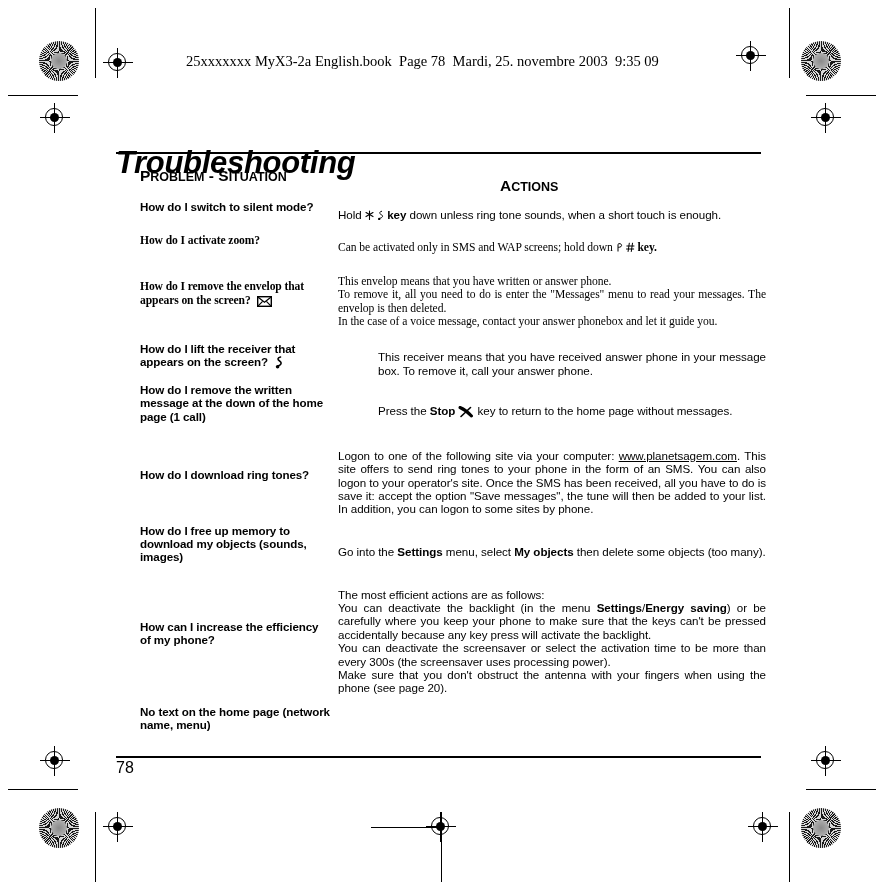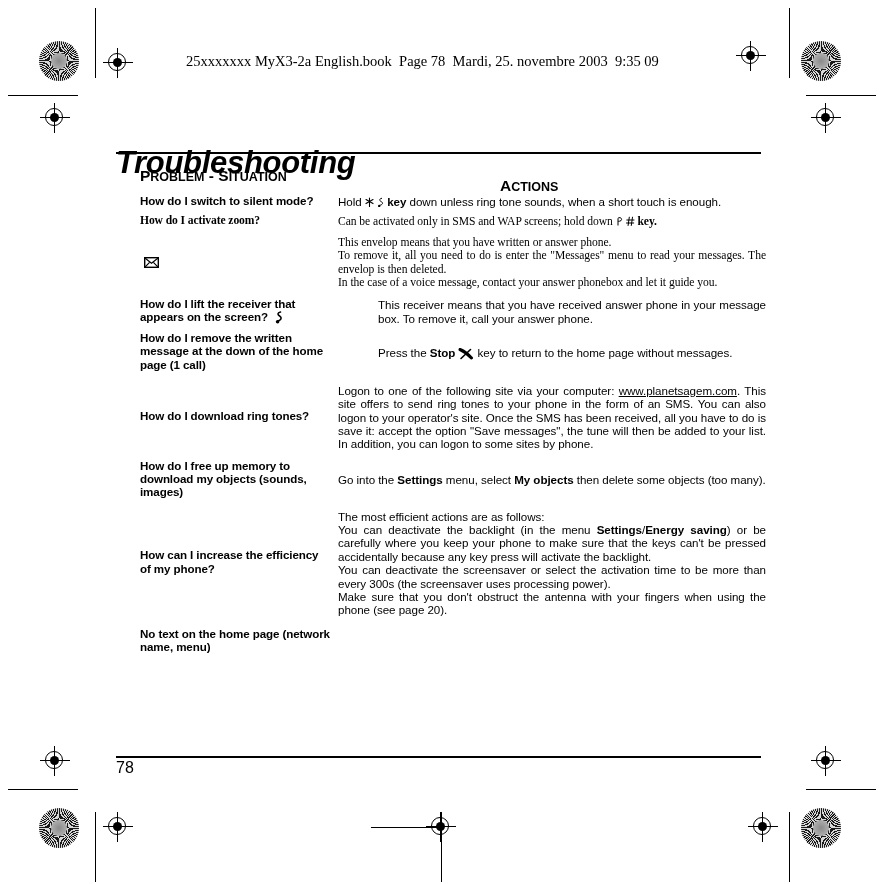--- a/index.html
+++ b/index.html
@@ -147,21 +147,21 @@
     line-height: 13.2px;
     letter-spacing: -0.1px;
   }
   .a-cell {
     flex: 1;
     font-size: 11.6px;
     line-height: 13.4px;
     letter-spacing: -0.05px;
   }
   .a-cell p {
-    margin: 3px 0 0 0;
+    margin: 16px 0 0 0;
   }
   .a-cell p.just {
     text-align: justify;
   }
   .a-cell p + p { margin-top: 0px; }
   .row-gap-4 { margin-top: 4px; font-family: Liberation Serif, serif; }
   .row-gap-6 { margin-top: 6px; gap: 40px; }
   .row-gap-8 { margin-top: 8px; }
   .row-gap-10 { margin-top: 10px; }
 
@@ -322,20 +322,21 @@
                   <line x1="6.5" y1="1.2" x2="5.3" y2="9.5"></line>
                   <line x1="0.8" y1="4" x2="8" y2="4"></line>
                   <line x1="0.5" y1="7" x2="7.7" y2="7"></line>
                 </g>
               </svg></span> <b class="bld">key.</b></p>
       </div>
     </div>
 
     <div class="faq-row row-gap-4">
       <div class="q-cell">
+        <span>How do I remove the envelop that appears on the screen?</span>
         <span class="glyph" style="vertical-align:-3px; margin-left:4px;"><svg width="15" height="11" viewBox="0 0 15 11">
               <rect x="0.7" y="0.7" width="13.6" height="9.6" fill="#fff" stroke="#000" stroke-width="1.4"></rect>
               <path d="M1.2 1.2 L7.5 6.2 L13.8 1.2" fill="none" stroke="#000" stroke-width="1.2"></path>
               <path d="M1.2 9.8 L5.6 5.4 M13.8 9.8 L9.4 5.4" fill="none" stroke="#000" stroke-width="1.2"></path>
             </svg></span>
       </div>
       <div class="a-cell">
         <p>This envelop means that you have written or answer phone.</p>
         <p class="just">To remove it, all you need to do is enter the "Messages" menu to read your messages. The envelop is then deleted.</p>
         <p class="just">In the case of a voice message, contact your answer phonebox and let it guide you.</p>

